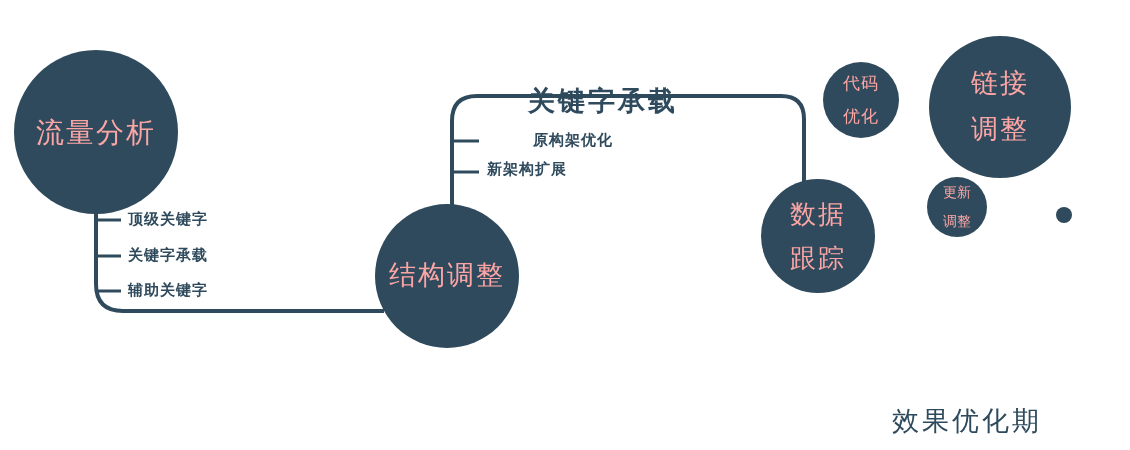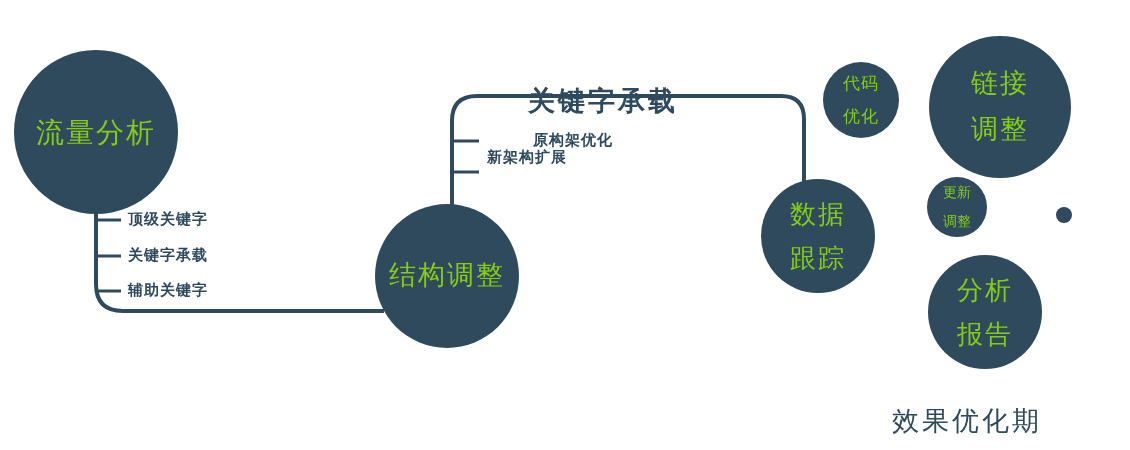--- a/index.html
+++ b/index.html
@@ -16,21 +16,21 @@
     position: absolute;
     left: 0; top: 0;
     width: 1130px; height: 450px;
   }
   .edge  { stroke: var(--primary); stroke-width: 4; fill: none; }
   .tick  { stroke: var(--primary); stroke-width: 3; fill: none; }
   .node {
     position: absolute;
     border-radius: 50%;
     background: var(--primary);
-    color: #84cc16;
+    color: #fca5a5;
     display: flex;
     flex-direction: column;
     align-items: center;
     justify-content: center;
     text-align: center;
     letter-spacing: 2px;
     font-weight: 500;
     gap: 12px;
   }
   .node span { display: block; line-height: 1.25; }
@@ -63,21 +63,21 @@
     color: var(--primary);
     font-size: 15px;
     font-weight: 600;
     letter-spacing: 1px;
     white-space: nowrap;
   }
   .bt1 { left: 128px; top: 210px; }
   .bt2 { left: 128px; top: 246px; }
   .bt3 { left: 128px; top: 281px; }
   .bs1 { left: 510px; top: 131px; margin-left: 23px; }
-  .bs2 { left: 487px; top: 148px; }
+  .bs2 { left: 487px; top: 160px; }
   .caption {
     position: absolute;
     left: 892px; top: 403px;
     color: var(--primary);
     font-size: 27px;
     font-weight: 500;
     letter-spacing: 3px;
     white-space: nowrap;
   }
 </style>
@@ -123,24 +123,20 @@
     <span>调整</span>
   </div>
 
   <div class="node n-update">
     <span>更新</span>
     <span>调整</span>
   </div>
 
   <div class="dot"></div>
 
-  <div class="node n-report">
-    <span>分析</span>
-    <span>报告</span>
-  </div>
 
   <div class="edge-label lbl-keyword">关键字承载</div>
 
   <div class="branch-label bt1">顶级关键字</div>
   <div class="branch-label bt2">关键字承载</div>
   <div class="branch-label bt3">辅助关键字</div>
 
   <div class="branch-label bs1">原构架优化</div>
   <div class="branch-label bs2">新架构扩展</div>
 

